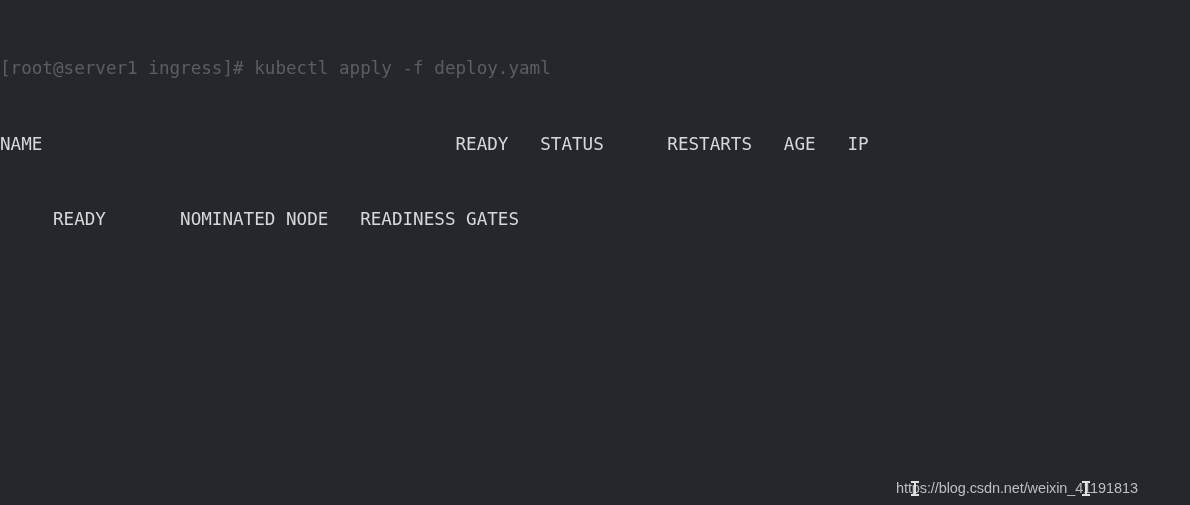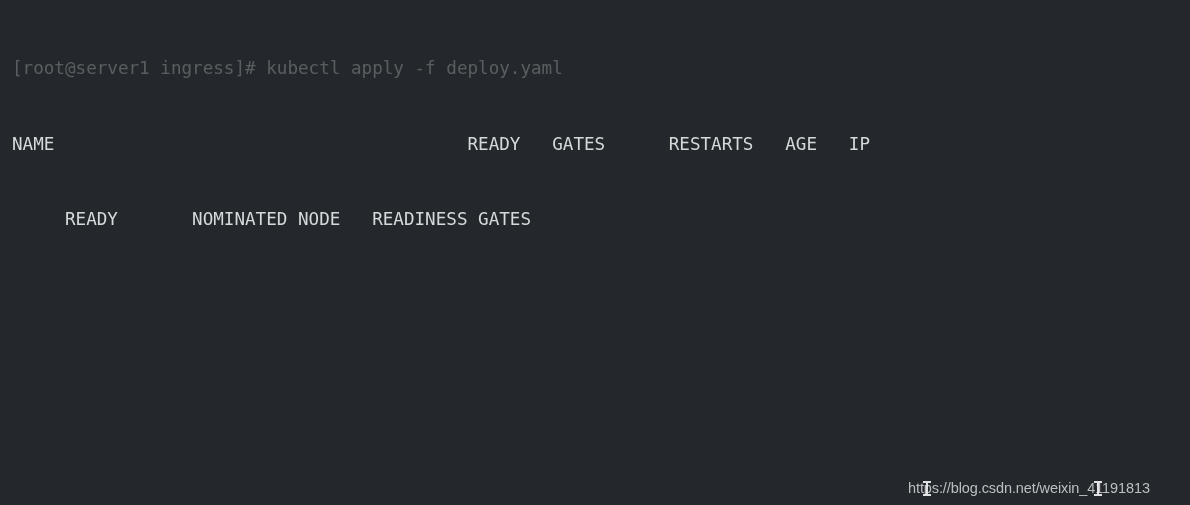--- a/index.html
+++ b/index.html
@@ -11,21 +11,20 @@
     position: relative;
     width: 1142px;
     height: 505px;
     background: #24272b;
     overflow: hidden;
     font-family: "DejaVu Sans Mono", "Liberation Mono", monospace;
     font-size: 17.6px;
     line-height: 25.1px;
     color: #d6d9da;
     letter-spacing: 0px;
-    margin-left: 12px;
     -webkit-font-smoothing: antialiased;
   }
   #screen {
     position: absolute;
     left: 0;
     top: -19px;
     width: 1190px;
     white-space: pre;
     padding: 0;
   }
@@ -72,21 +71,21 @@
   #ibeam2 { left: 1085px; top: 481px; }
 </style>
 </head>
 <body>
 
 <div id="terminal">
 
   <div id="screen">
 
     <span class="row clipped-top">[root@server1 ingress]# kubectl apply -f deploy.yaml</span>
-    <span class="row">NAME                                       READY   GATES      RESTARTS   AGE   IP</span>
+    <span class="row">NAME                                       READY   STATUS      RESTARTS   AGE   IP</span>
     <span class="row">     READY       NOMINATED NODE   READINESS GATES</span>
     
     
     
     
     
     
     
     
     

